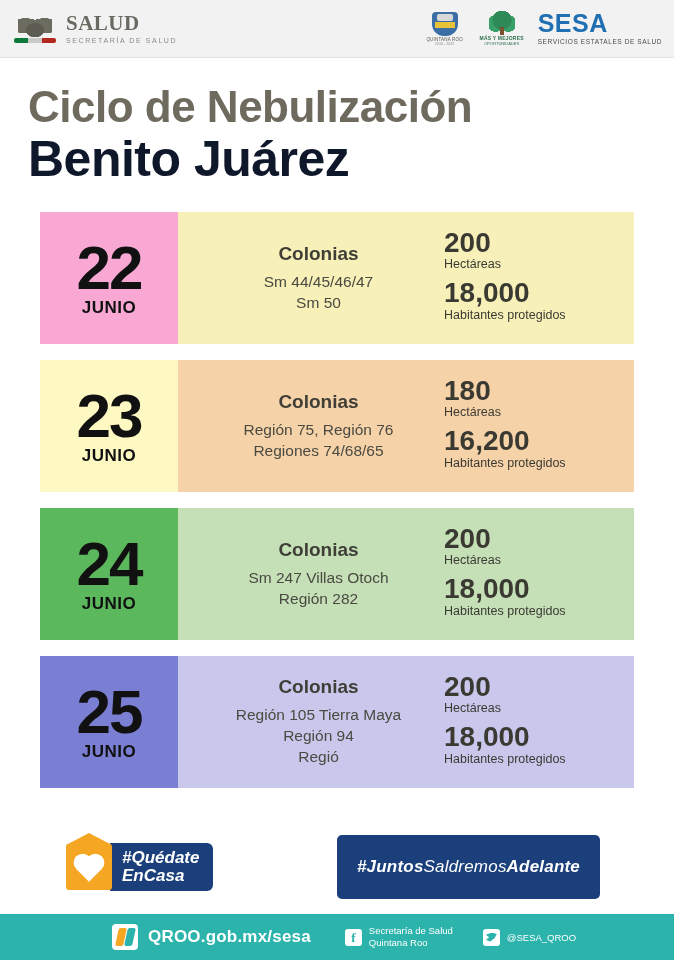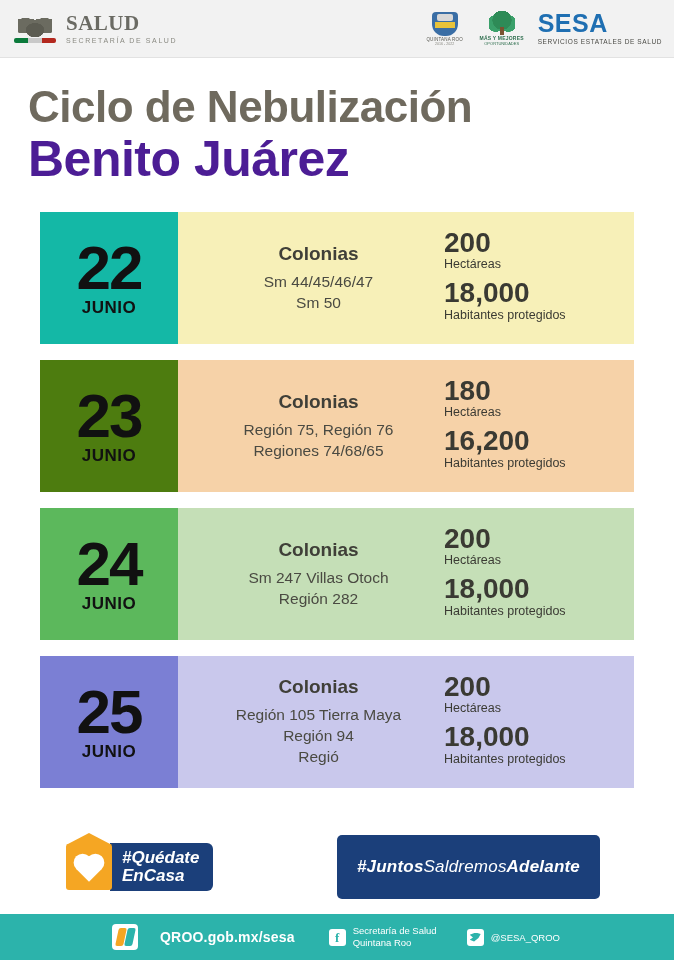--- a/index.html
+++ b/index.html
@@ -115,21 +115,21 @@
     font-weight: bold;
     font-size: 44px;
     color: #6f6a5e;
     letter-spacing: -0.5px;
     line-height: 1.05;
   }
   .h-line2 {
     font-family: "Liberation Sans", sans-serif;
     font-weight: bold;
     font-size: 50px;
-    color: #4c1d95;
+    color: #0f172a;
     letter-spacing: -0.5px;
     line-height: 1.08;
     margin-top: 2px;
   }
 
   
   .rows { margin-top: 26px; padding: 0 40px; }
   .row {
     display: flex;
     height: 132px;
@@ -257,21 +257,21 @@
     position:relative;
   }
   .qroo-mark:before{
     content:""; position:absolute; left:5px; top:4px; width:8px; height:18px; background:#f5a623; border-radius:2px;
     transform: skewX(-12deg);
   }
   .qroo-mark:after{
     content:""; position:absolute; left:14px; top:4px; width:8px; height:18px; background:#2cb3ab; border-radius:2px;
     transform: skewX(-12deg);
   }
-  .qroo-url { margin-left: 22px; font-size: 14px; font-weight: bold; letter-spacing:.2px;}
+  .qroo-url { margin-left: 10px; font-size: 17px; font-weight: bold; letter-spacing:.2px;}
   .fb {
     margin-left: 34px;
     width: 17px; height:17px; background:#fff; border-radius:3px;
     color:#2cb3ab; font-weight:bold; font-size:13px; line-height:17px; text-align:center;
     font-family:"Liberation Serif", serif;
   }
   .fb-text { margin-left:7px; font-size:9.5px; line-height:1.25; }
   .tw {
     margin-left: 30px;
     width: 17px; height:17px; background:#fff; border-radius:3px;
@@ -319,41 +319,41 @@
   </div>
 
   <div class="heading">
     <div class="h-line1">Ciclo de Nebulización</div>
     <div class="h-line2">Benito Juárez</div>
   </div>
 
   <div class="rows">
 
     <div class="row">
-      <div class="daybox" style="background:#14b8a6">
+      <div class="daybox" style="background:#f9a8d4">
         <div class="daynum">22</div>
         <div class="daymon">JUNIO</div>
       </div>
       <div class="rowbody" style="background:#f7f0b8">
         <div class="colonias">
           <div class="ctitle">Colonias</div>
           <div class="cline">Sm 44/45/46/47</div>
           <div class="cline">Sm 50</div>
         </div>
         <div class="stats">
           <div class="big">200</div>
           <div class="small">Hectáreas</div>
           <div class="big">18,000</div>
           <div class="small">Habitantes protegidos</div>
         </div>
       </div>
     </div>
 
     <div class="row">
-      <div class="daybox" style="background:#4d7c0f">
+      <div class="daybox" style="background:#fef9c3">
         <div class="daynum">23</div>
         <div class="daymon">JUNIO</div>
       </div>
       <div class="rowbody" style="background:#f6d2a8">
         <div class="colonias">
           <div class="ctitle">Colonias</div>
           <div class="cline">Región 75, Región 76</div>
           <div class="cline">Regiones 74/68/65</div>
         </div>
         <div class="stats">

